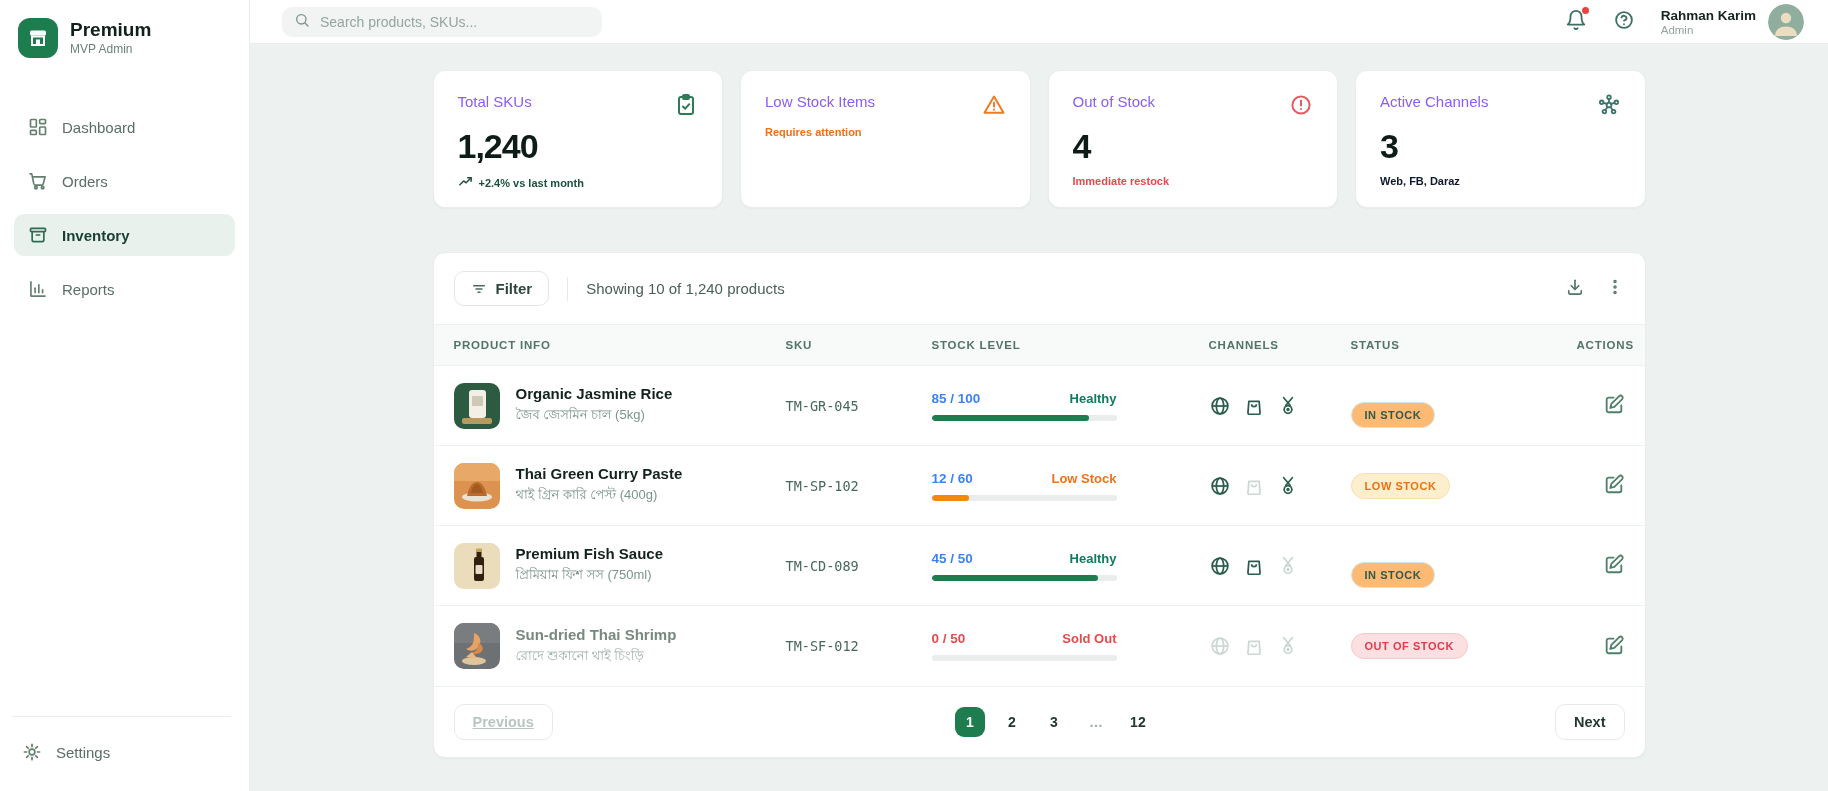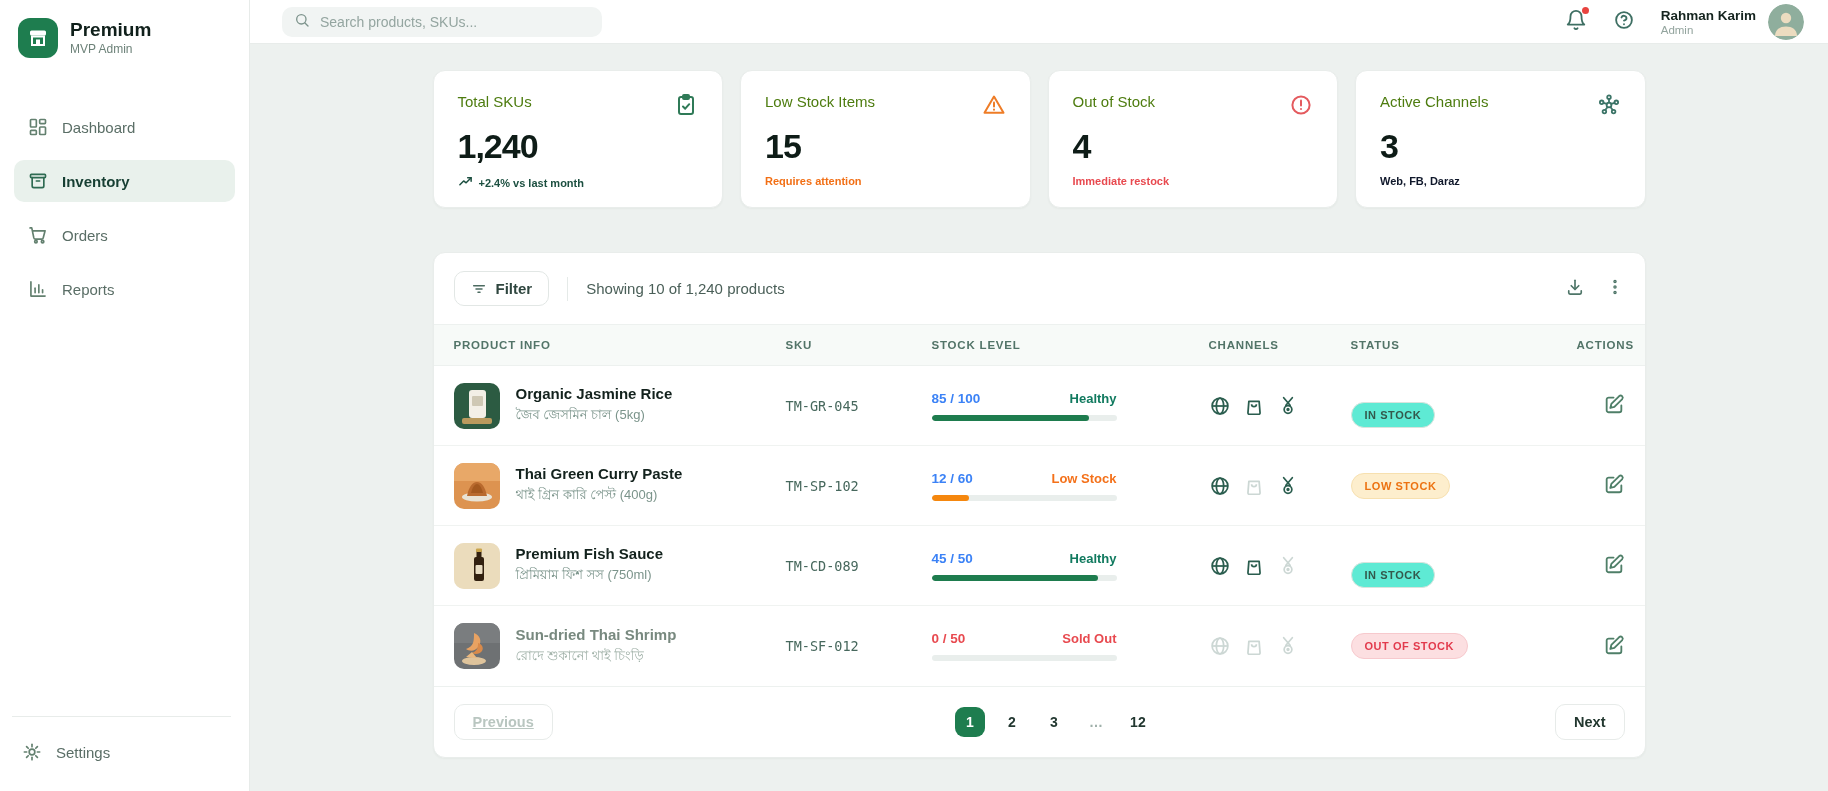--- a/index.html
+++ b/index.html
@@ -36,21 +36,21 @@
   .user-name { font-size:13.5px; font-weight:700; color:#15241f; }
   .user-role { font-size:11.5px; color:#93a49e; margin-top:1px; }
   .avatar { width:36px; height:36px; border-radius:50%; overflow:hidden; flex-shrink:0; }
 
   .content { width:1213px; margin:26px auto 0; }
 
   
   .stats { display:grid; grid-template-columns:repeat(4,1fr); gap:17px; }
   .card { background:#fff; border:1px solid #e9edeb; border-radius:12px; height:138px; padding:22px 24px; box-shadow:0 1px 2px rgba(16,40,32,.04); }
   .card-top { display:flex; justify-content:space-between; align-items:flex-start; }
-  .s-label { font-size:15px; color:#4d7c0f; font-weight:500; }
+  .s-label { font-size:15px; color:#8b5cf6; font-weight:500; }
   .s-ico { width:24px; height:24px; display:flex; }
   .s-ico.green { color:#2f7a57; } .s-ico.orange { color:#ee7c26; } .s-ico.red { color:#e45a5e; } .s-ico.teal { color:#3b7467; }
   .s-value { font-size:34px; font-weight:800; color:#0e1c17; margin-top:10px; letter-spacing:-1px; }
   .s-sub { font-size:11px; font-weight:700; margin-top:9px; display:flex; align-items:center; gap:6px; }
   .s-sub.dark { color:#1c4f40; } .s-sub.orange { color:#f26f15; } .s-sub.red { color:#e8494f; } .s-sub.teal { color:#0f172a;align-items:flex-end; }
 
   
   .panel { margin-top:44px; background:#fff; border:1px solid #e9edeb; border-radius:12px; box-shadow:0 1px 2px rgba(16,40,32,.04); overflow:hidden; }
   .toolbar { display:flex; align-items:center; padding:18px 20px; }
   .filter-btn { display:flex; align-items:center; gap:9px; border:1px solid #e2e7e5; background:#fff; border-radius:10px; padding:8px 16px; font-size:15px; font-weight:600; color:#2f463f; cursor:pointer; font-family:"Liberation Sans", sans-serif; }
@@ -82,21 +82,21 @@
   .state.healthy { color:#117a5f; } .state.low { color:#f4711a; } .state.sold { color:#e8494f; }
   .bar { margin-top:9px; height:6px; border-radius:3px; background:#e9eeec; overflow:hidden; }
   .bar-fill { height:100%; border-radius:3px; }
   .bar-fill.healthy { background:#1e7c4e; } .bar-fill.low { background:#f5870e; } .bar-fill.sold { background:transparent; }
 
   .chcell { display:flex; align-items:center; gap:12px; }
   .ch { width:22px; height:22px; display:flex; color:#ccd7d4; }
   .ch.on { color:#2a5d4e; }
 
   .badge { display:inline-block; font-size:11px; font-weight:800; letter-spacing:.05em; padding:6px 13px; border-radius:999px; border:1px solid transparent; }
-  .badge.in-stock { background:#5eead4; color:#33594c; border-color:#d8e4dd;margin-top:18px; }
+  .badge.in-stock { background:#fdba74; color:#33594c; border-color:#d8e4dd;margin-top:18px; }
   .badge.low-stock { background:#fdeecd; color:#ec7211; border-color:#f7e0af; }
   .badge.out-of-stock { background:#fcdfe1; color:#e23a4c; border-color:#f7c9cd; }
 
   .actcell { justify-self:end; }
   .edit-btn { background:none; border:none; color:#4f7f68; cursor:pointer; display:flex; padding:0; }
 
   .tfoot { display:flex; align-items:center; padding:17px 20px; }
   .pg-btn { border:1px solid #e7ebe9; background:#fff; border-radius:10px; padding:9px 18px; font-size:14.5px; font-weight:600; cursor:pointer; font-family:"Liberation Sans", sans-serif; color:#22372f; }
   .pg-btn.disabled { color:#b9c6c0;text-decoration:underline; }
   .pages { flex:1; display:flex; align-items:center; justify-content:center; gap:12px; }
@@ -243,35 +243,35 @@
 
     <nav class="nav">
       <div class="nav-item">
         <span class="nav-ico">
             <svg width="20" height="20" viewBox="0 0 24 24" fill="none" stroke="currentColor" stroke-width="2" stroke-linecap="round" stroke-linejoin="round">
               <use href="#i-grid"></use>
             </svg>
           </span>
         <span>Dashboard</span>
       </div>
+      <div class="nav-item">
+        <span class="nav-ico">
+            <svg width="20" height="20" viewBox="0 0 24 24" fill="none" stroke="currentColor" stroke-width="2" stroke-linecap="round" stroke-linejoin="round">
+              <use href="#i-cart"></use>
+            </svg>
+          </span>
+        <span>Orders</span>
+      </div>
       <div class="nav-item active">
         <span class="nav-ico">
             <svg width="20" height="20" viewBox="0 0 24 24" fill="none" stroke="currentColor" stroke-width="2" stroke-linecap="round" stroke-linejoin="round">
               <use href="#i-box"></use>
             </svg>
           </span>
         <span>Inventory</span>
-      </div>
-      <div class="nav-item">
-        <span class="nav-ico">
-            <svg width="20" height="20" viewBox="0 0 24 24" fill="none" stroke="currentColor" stroke-width="2" stroke-linecap="round" stroke-linejoin="round">
-              <use href="#i-cart"></use>
-            </svg>
-          </span>
-        <span>Orders</span>
       </div>
       <div class="nav-item">
         <span class="nav-ico">
             <svg width="20" height="20" viewBox="0 0 24 24" fill="none" stroke="currentColor" stroke-width="2" stroke-linecap="round" stroke-linejoin="round">
               <use href="#i-chart"></use>
             </svg>
           </span>
         <span>Reports</span>
       </div>
     </nav>
@@ -351,21 +351,20 @@
 
         <div class="card">
           <div class="card-top">
             <span class="s-label">Low Stock Items</span>
             <span class="s-ico orange">
                 <svg width="24" height="24" viewBox="0 0 24 24" fill="none" stroke="currentColor" stroke-width="2" stroke-linecap="round" stroke-linejoin="round">
                   <use href="#i-warning"></use>
                 </svg>
               </span>
           </div>
-          <div class="s-value">15</div>
           <div class="s-sub orange">
               <span>Requires attention</span>
             </div>
         </div>
 
         <div class="card">
           <div class="card-top">
             <span class="s-label">Out of Stock</span>
             <span class="s-ico red">
                 <svg width="24" height="24" viewBox="0 0 24 24" fill="none" stroke="currentColor" stroke-width="2" stroke-linecap="round">

